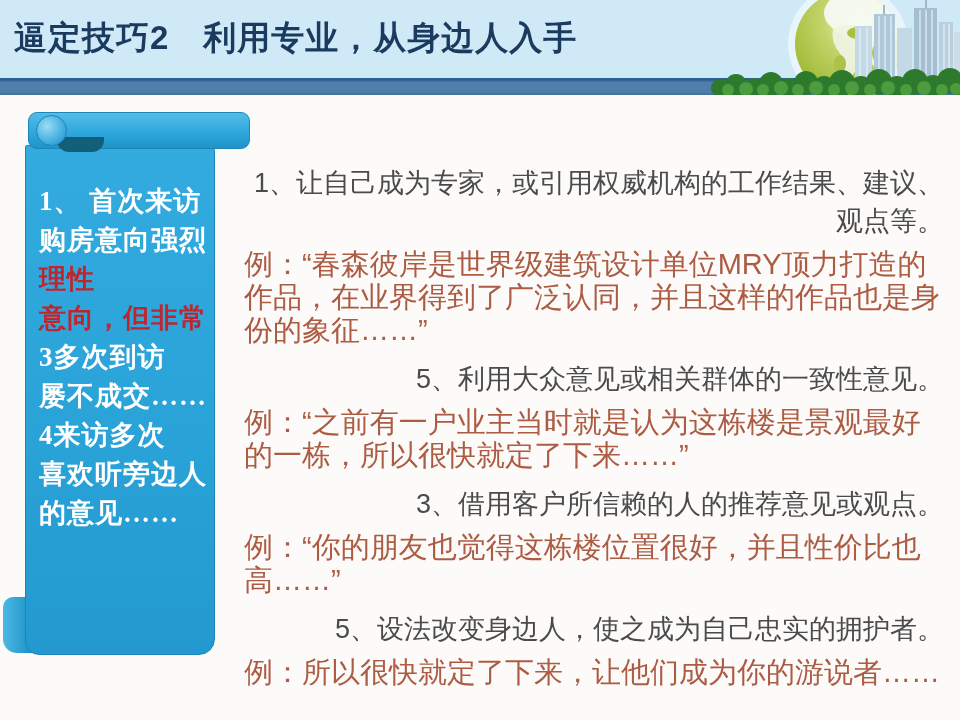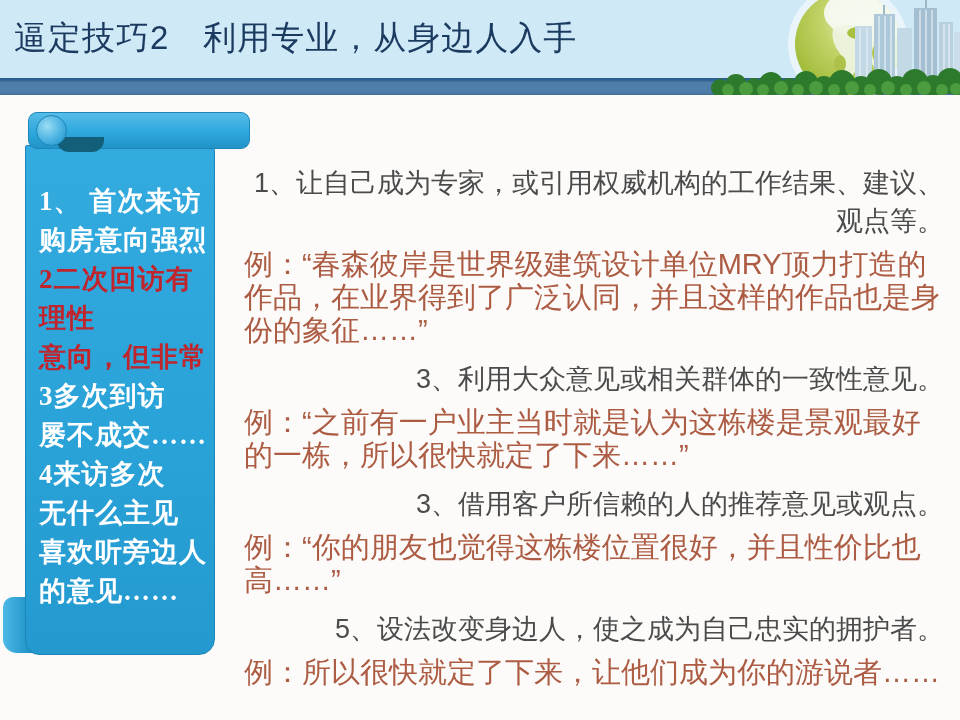--- a/index.html
+++ b/index.html
@@ -5,21 +5,21 @@
   html,body{margin:0;padding:0;background:#ffffff;}
   .slide{position:relative;width:960px;height:720px;overflow:hidden;
          background:#fcfbf9;font-family:"Liberation Sans","DejaVu Sans",sans-serif;}
 
   
   .header{position:absolute;left:0;top:0;width:960px;height:95px;background:#cfe9f7;}
   .band{position:absolute;left:0;top:78px;width:960px;height:17px;z-index:1;
         background:linear-gradient(180deg,#2d6090 0%,#2d6090 12%,#4e7ea9 26%,#4e7ea9 82%,#426e98 100%);}
   .header-art{position:absolute;right:0;top:0;width:420px;height:95px;z-index:2;}
   .title{position:absolute;left:14px;top:16px;z-index:3;
-         font-size:33px;font-weight:normal;letter-spacing:1px;color:#1b3a5f;white-space:nowrap;}
+         font-size:33px;font-weight:bold;letter-spacing:1px;color:#1b3a5f;white-space:nowrap;}
 
   
   .scroll-roll{position:absolute;left:28px;top:112px;width:222px;height:37px;z-index:4;
         background:linear-gradient(180deg,#55bce8 0%,#2ea8dd 55%,#2093c8 100%);
         border:1px solid #1d86b8;border-radius:9px;box-sizing:border-box;}
   .scroll-curl{position:absolute;left:36px;top:115px;width:31px;height:31px;border-radius:50%;z-index:6;
         background:radial-gradient(circle at 35% 35%,#9adcf2 0%,#49b2e2 55%,#1f8fc3 100%);
         border:1px solid #1d86b8;box-sizing:border-box;}
   .scroll-curl-shadow{position:absolute;left:57px;top:137px;width:47px;height:15px;z-index:5;
         background:#135e79;border-radius:0 0 12px 12px;}
@@ -134,38 +134,36 @@
     </svg>
     <div class="band"></div>
     <div class="title">逼定技巧2　利用专业，从身边人入手</div>
   </div>
 
   <div class="scroll-bottom-curl"></div>
   <div class="scroll-bottom-dark"></div>
   <div class="scroll-body">
     <div class="line">1、 首次来访</div>
     <div class="line">购房意向强烈</div>
-    <div class="line red">2二次回访有</div>
     <div class="line red">理性</div>
     <div class="line red">意向，但非常</div>
     <div class="line">3多次到访</div>
     <div class="line">屡不成交……</div>
     <div class="line">4来访多次</div>
-    <div class="line">无什么主见</div>
     <div class="line">喜欢听旁边人</div>
     <div class="line">的意见……</div>
   </div>
   <div class="scroll-roll"></div>
   <div class="scroll-curl-shadow"></div>
   <div class="scroll-curl"></div>
 
   <div class="main">
     <p class="h">1、让自己成为专家，或引用权威机构的工作结果、建议、观点等。</p>
     <p class="e">例：“春森彼岸是世界级建筑设计单位MRY顶力打造的作品，在业界得到了广泛认同，并且这样的作品也是身份的象征……”</p>
-    <p class="h">3、利用大众意见或相关群体的一致性意见。</p>
+    <p class="h">5、利用大众意见或相关群体的一致性意见。</p>
     <p class="e">例：“之前有一户业主当时就是认为这栋楼是景观最好的一栋，所以很快就定了下来……”</p>
     <p class="h">3、借用客户所信赖的人的推荐意见或观点。</p>
     <p class="e">例：“你的朋友也觉得这栋楼位置很好，并且性价比也高……”</p>
     <p class="h">5、设法改变身边人，使之成为自己忠实的拥护者。</p>
     <p class="e">例：所以很快就定了下来，让他们成为你的游说者……</p>
   </div>
 
 </div>
 
 </body></html>

